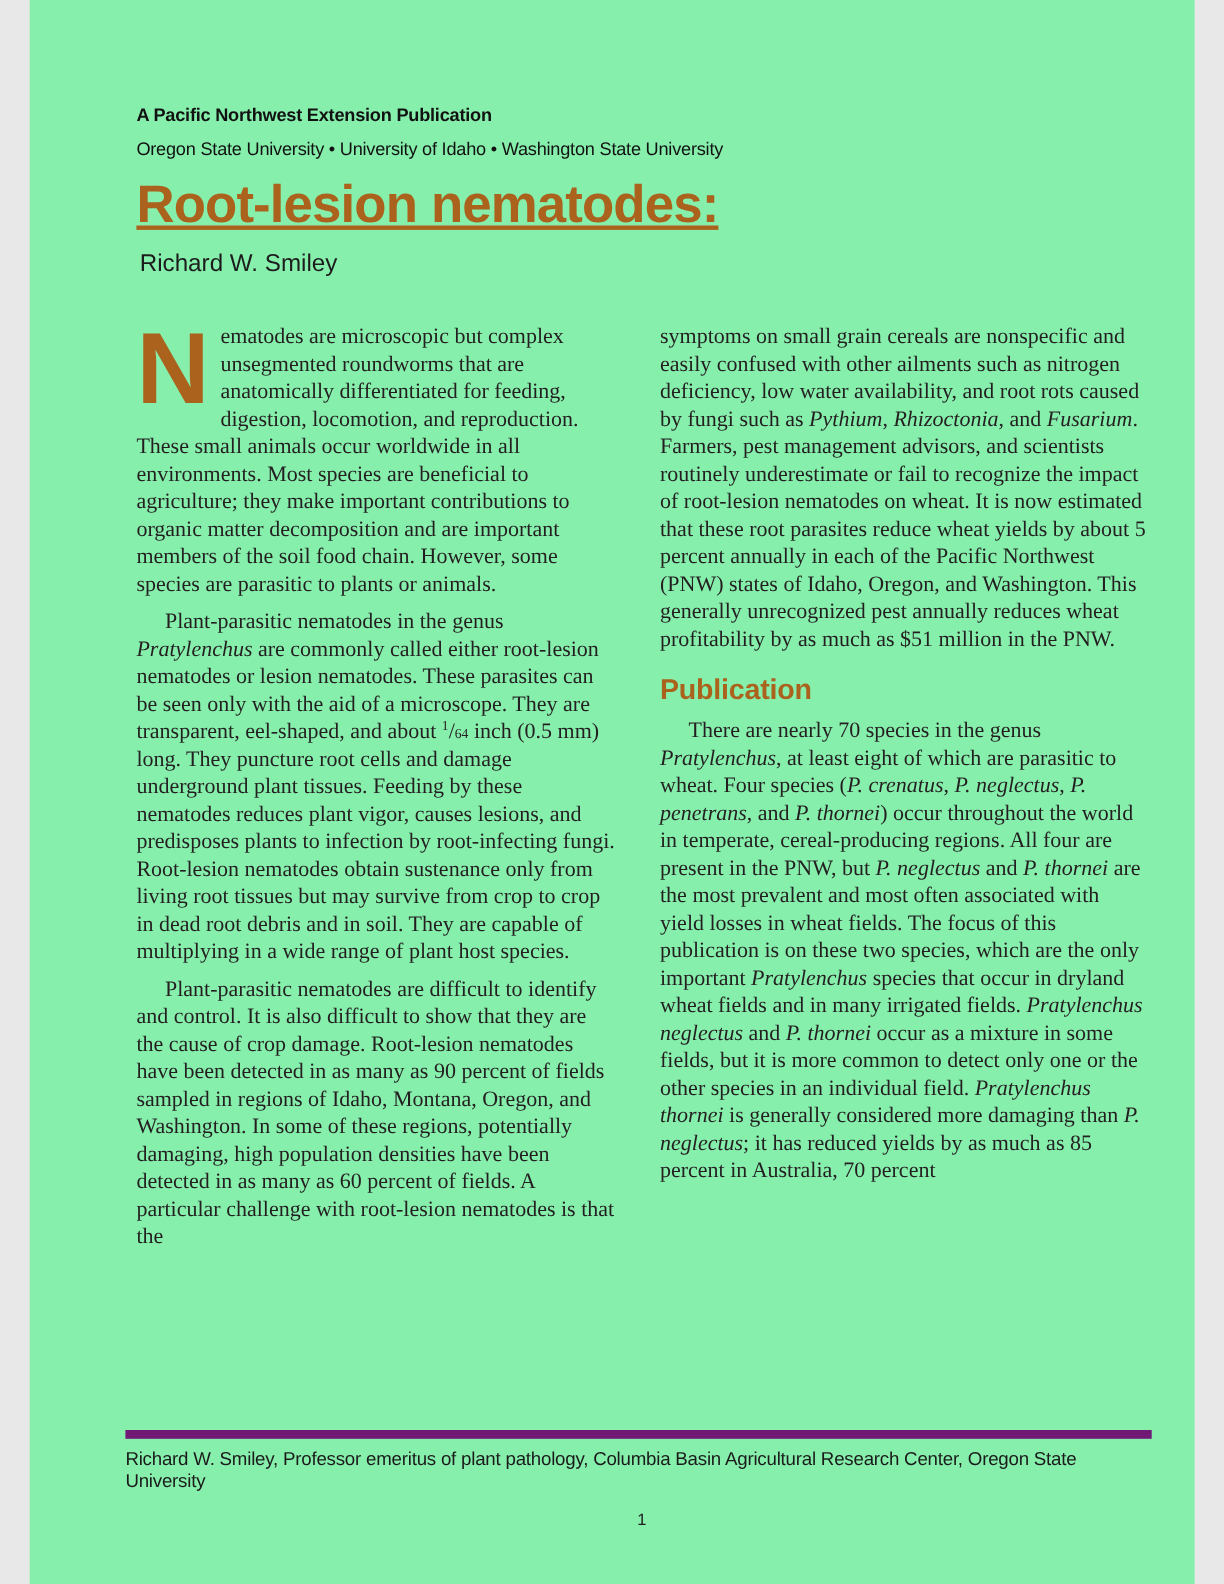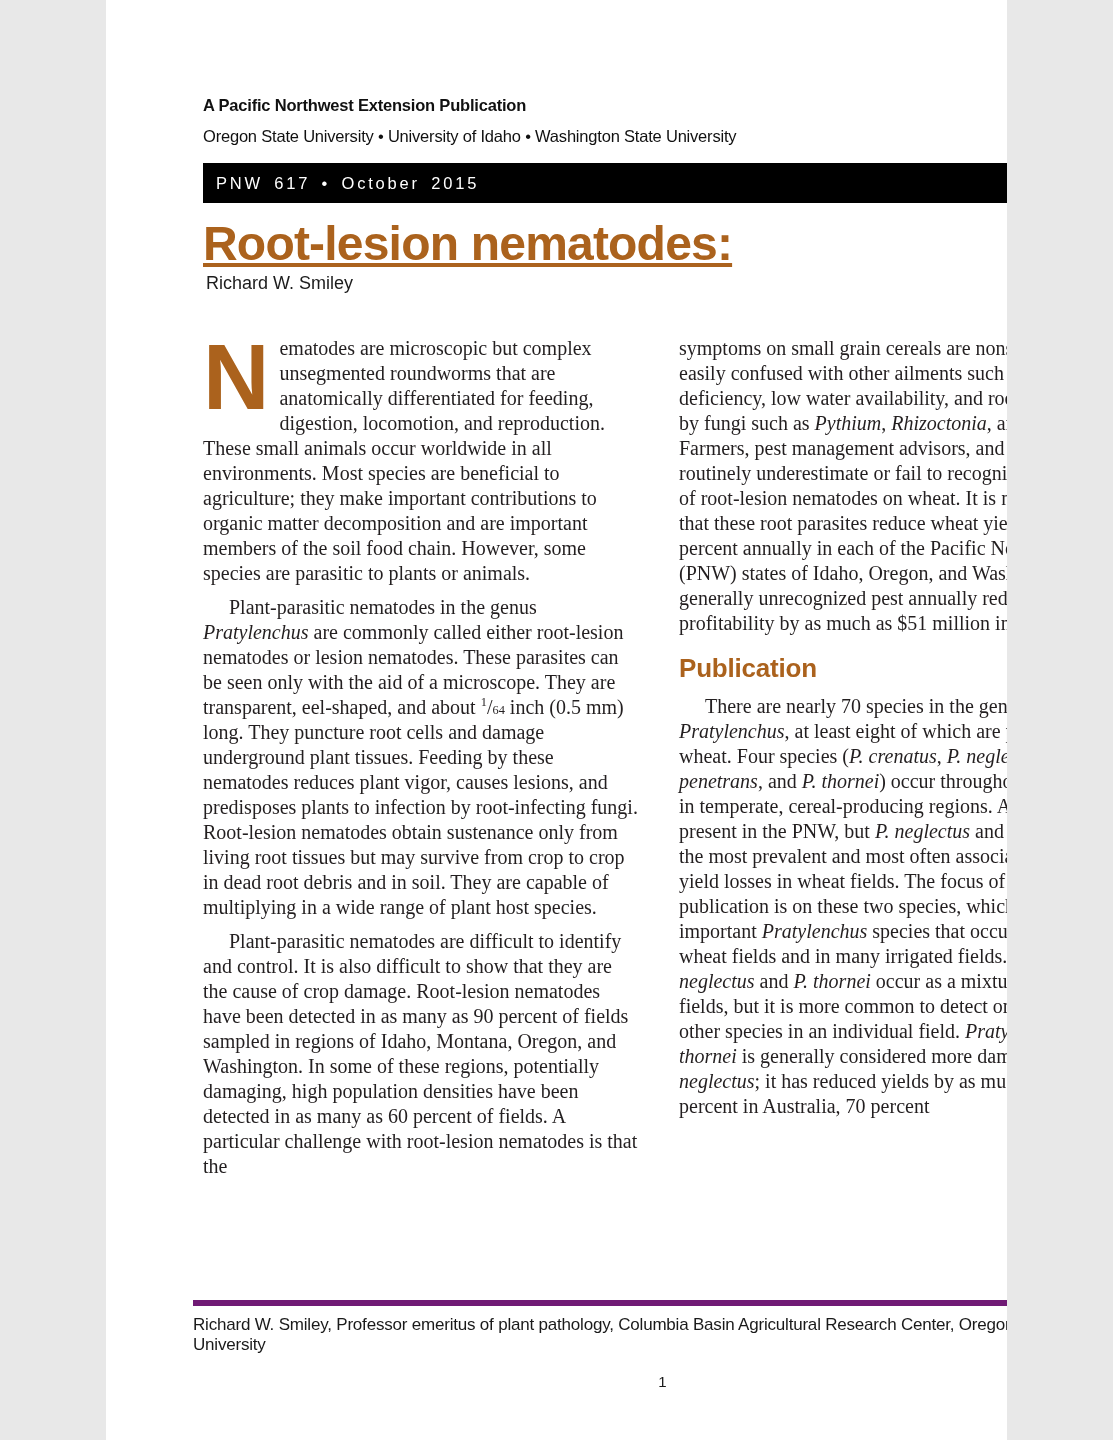--- a/index.html
+++ b/index.html
@@ -1,20 +1,20 @@
 <!DOCTYPE html>
 <html><head>
 <meta charset="utf-8">
 <style>
   html, body { margin: 0; padding: 0; background: #e8e8e8; }
   .page {
     position: relative;
-    width: 901px;
+    width: 1059px;
     height: 1440px;
-    background: #ffffff;
+    background: #86efac;
     margin: 0 auto;
     overflow: hidden;
     font-family: "Liberation Sans", sans-serif;
     color: #231f20;
   }
   .content {
     position: absolute;
     left: 97px;
     top: 0;
     width: 918px;
@@ -56,23 +56,23 @@
   .subtitle {
     margin: 10px 0 0 0;
     max-width: 770px;
     font-size: 31px;
     font-weight: bold;
     letter-spacing: -0.3px;
     color: #ab621d;
     line-height: 1.4;
   }
   .author {
-    margin-top: 4px;
+    margin-top: 14px;
     padding-left: 3px;
-    font-size: 18px;
+    font-size: 22px;
     color: #1c1c1c;
   }
   .columns {
     display: flex;
     gap: 40px;
     margin-top: 42px;
   }
   .col-left  { width: 436px; }
   .col-right { width: 442px; }
   .body-par {
@@ -109,21 +109,21 @@
     font-size: 26px;
     font-weight: bold;
     color: #ab621d;
     letter-spacing: -0.2px;
   }
   .footer {
     position: absolute;
     left: 87px;
     top: 1300px;
     width: 933px;
-    border-top: 6px solid #701a75;
+    border-top: 8px solid #701a75;
     padding-top: 9px;
     font-size: 17px;
     letter-spacing: -0.2px;
     color: #1a1a1a;
   }
   .page-number {
     position: absolute;
     top: 1373px;
     left: 0;
     width: 1113px;
@@ -133,21 +133,20 @@
   }
 </style>
 </head>
 <body>
 
 <div class="page">
   <div class="content">
 
     <div class="pub-line">A Pacific Northwest Extension Publication</div>
     <div class="uni-line">Oregon State University • University of Idaho • Washington State University</div>
-    <div class="banner">PNW 617  •  October 2015</div>
 
     <h1 class="title">Root-lesion nematodes:</h1>
     <div class="author">Richard W. Smiley</div>
 
     <div class="columns">
       <div class="col-left">
         <p class="body-par no-indent"><span class="dropcap">N</span><span>ematodes are microscopic but complex unsegmented roundworms that are anatomically differentiated for feeding, digestion, locomotion, and reproduction. These small animals occur worldwide in all environments. Most species are beneficial to agriculture; they make important contributions to organic matter decomposition and are important members of the soil food chain. However, some species are parasitic to plants or animals.</span></p>
         <p class="body-par">Plant-parasitic nematodes in the genus <i>Pratylenchus</i> are commonly called either root-lesion nematodes or lesion nematodes. These parasites can be seen only with the aid of a microscope. They are transparent, eel-shaped, and about <sup class="frac-sup">1</sup>/<span class="frac-small">64</span> inch (0.5 mm) long. They puncture root cells and damage underground plant tissues. Feeding by these nematodes reduces plant vigor, causes lesions, and predisposes plants to infection by root-infecting fungi. Root-lesion nematodes obtain sustenance only from living root tissues but may survive from crop to crop in dead root debris and in soil. They are capable of multiplying in a wide range of plant host species.</p>
         <p class="body-par">Plant-parasitic nematodes are difficult to identify and control. It is also difficult to show that they are the cause of crop damage. Root-lesion nematodes have been detected in as many as 90 percent of fields sampled in regions of Idaho, Montana, Oregon, and Washington. In some of these regions, potentially damaging, high population densities have been detected in as many as 60 percent of fields. A particular challenge with root-lesion nematodes is that the</p>
       </div>

